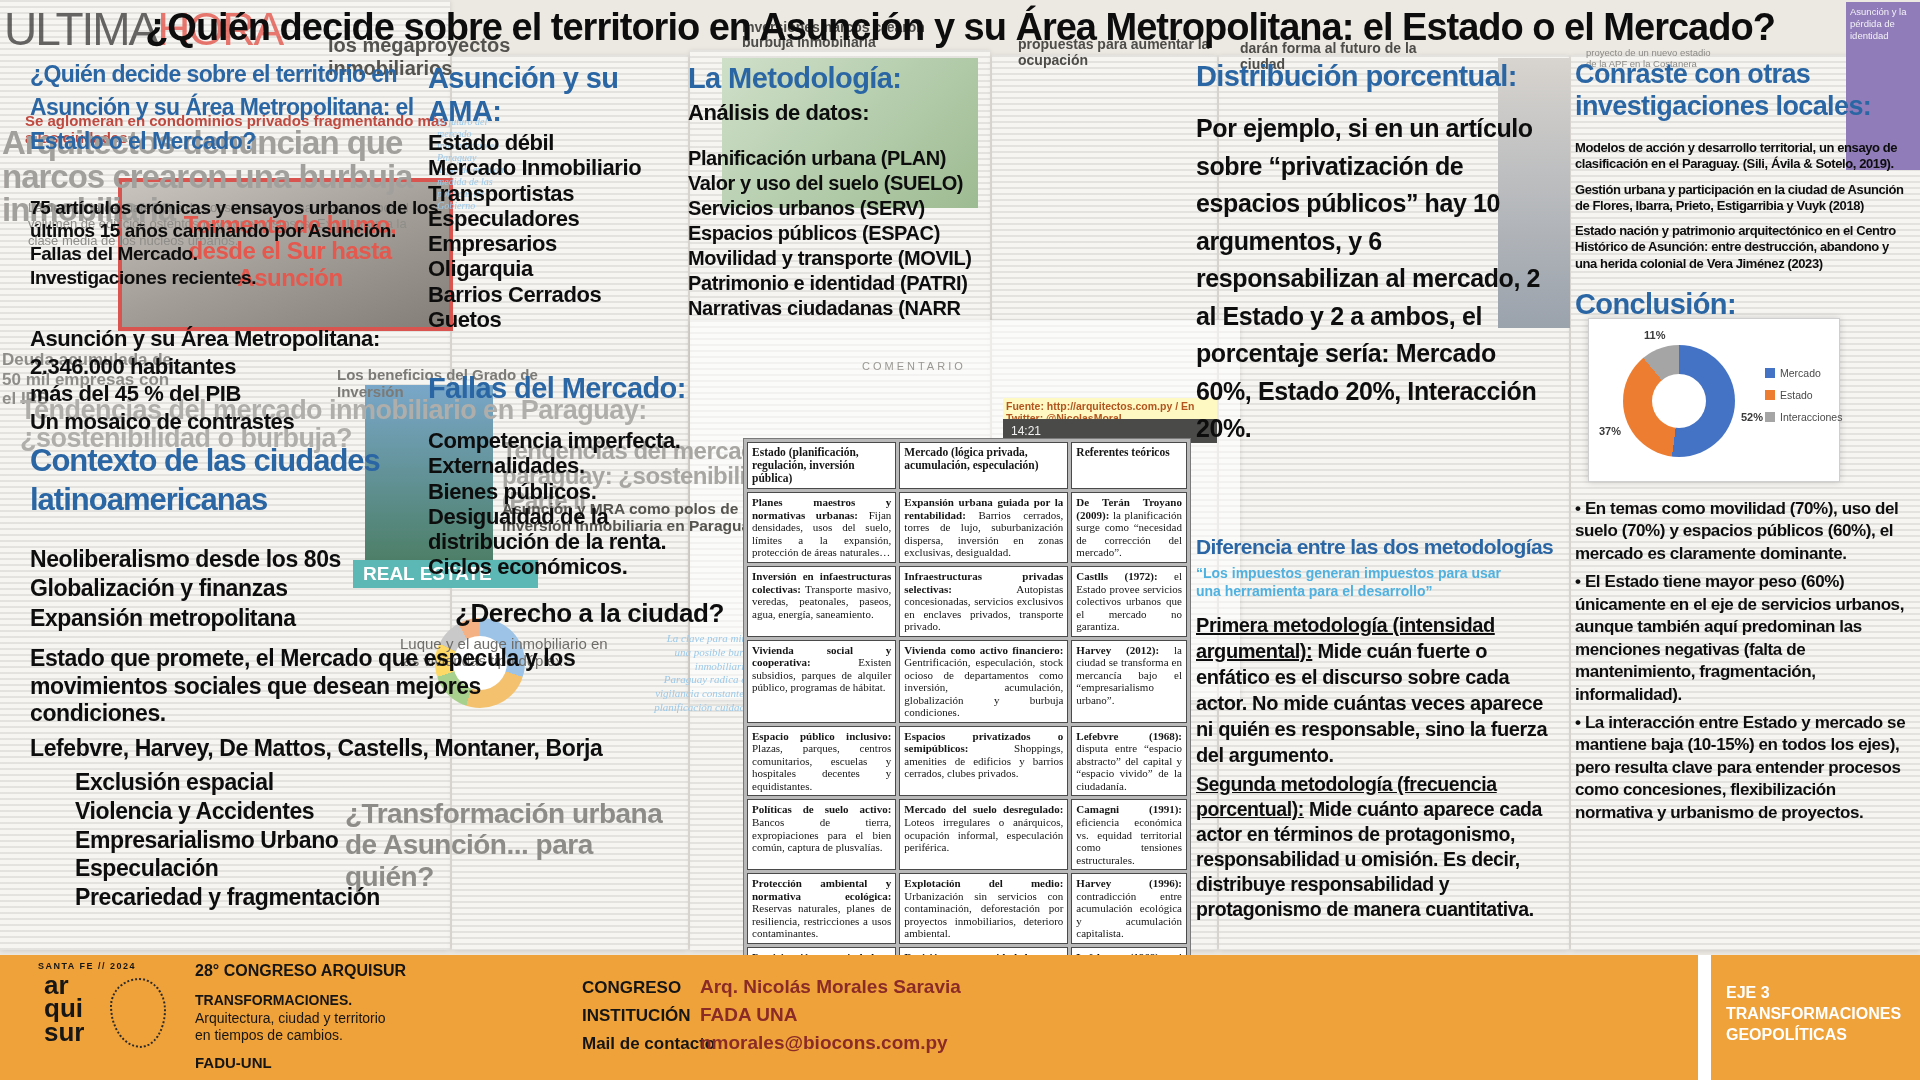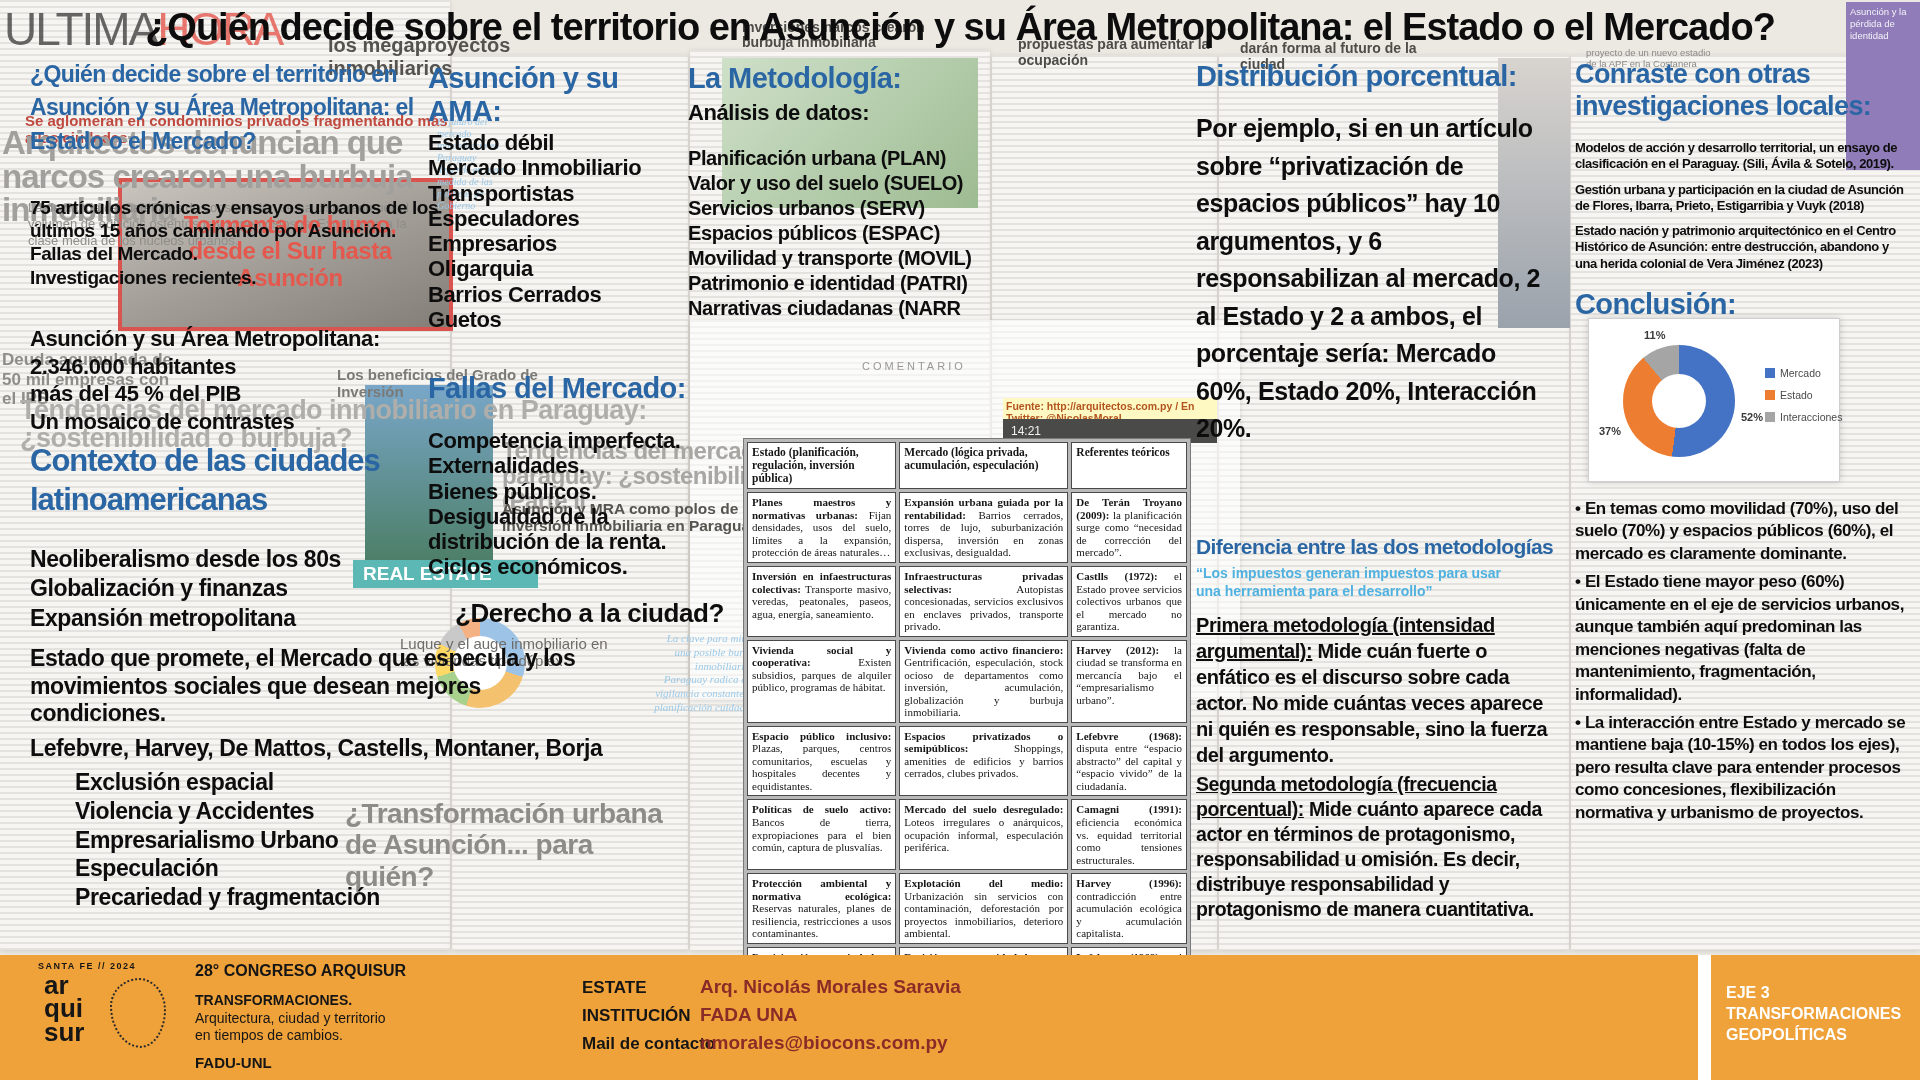--- a/index.html
+++ b/index.html
@@ -176,21 +176,21 @@
       <td><span class="lead">Expansión urbana guiada por la rentabilidad:</span> <span>Barrios cerrados, torres de lujo, suburbanización dispersa, inversión en zonas exclusivas, desigualdad.</span></td>
       <td><span class="lead">De Terán Troyano (2009):</span> <span>la planificación surge como “necesidad de corrección del mercado”.</span></td>
     </tr>
     <tr>
       <td><span class="lead">Inversión en infaestructuras colectivas:</span> <span>Transporte masivo, veredas, peatonales, paseos, agua, energía, saneamiento.</span></td>
       <td><span class="lead">Infraestructuras privadas selectivas:</span> <span>Autopistas concesionadas, servicios exclusivos en enclaves privados, transporte privado.</span></td>
       <td><span class="lead">Castlls (1972):</span> <span>el Estado provee servicios colectivos urbanos que el mercado no garantiza.</span></td>
     </tr>
     <tr>
       <td><span class="lead">Vivienda social y cooperativa:</span> <span>Existen subsidios, parques de alquiler público, programas de hábitat.</span></td>
-      <td><span class="lead">Vivienda como activo financiero:</span> <span>Gentrificación, especulación, stock ocioso de departamentos como inversión, acumulación, globalización y burbuja inmobiliaria.</span></td>
+      <td><span class="lead">Vivienda como activo financiero:</span> <span>Gentrificación, especulación, stock ocioso de departamentos como inversión, acumulación, globalización y burbuja condiciones.</span></td>
       <td><span class="lead">Harvey (2012):</span> <span>la ciudad se transforma en mercancía bajo el “empresarialismo urbano”.</span></td>
     </tr>
     <tr>
       <td><span class="lead">Espacio público inclusivo:</span> <span>Plazas, parques, centros comunitarios, escuelas y hospitales decentes y equidistantes.</span></td>
       <td><span class="lead">Espacios privatizados o semipúblicos:</span> <span>Shoppings, amenities de edificios y barrios cerrados, clubes privados.</span></td>
       <td><span class="lead">Lefebvre (1968):</span> <span>disputa entre “espacio abstracto” del capital y “espacio vivido” de la ciudadanía.</span></td>
     </tr>
     <tr>
       <td><span class="lead">Políticas de suelo activo:</span> <span>Bancos de tierra, expropiaciones para el bien común, captura de plusvalías.</span></td>
       <td><span class="lead">Mercado del suelo desregulado:</span> <span>Loteos irregulares o anárquicos, ocupación informal, especulación periférica.</span></td>
@@ -265,21 +265,21 @@
       <div>sur</div>
     </div>
     <div class="map-blob" style="left:110px;top:23px;position:absolute;"></div>
 
     <div class="abs" style="left:195px;top:7px;font-size:16px;font-weight:800;color:#151515;">28° CONGRESO ARQUISUR</div>
     <div class="abs" style="left:195px;top:37px;font-size:14px;font-weight:800;color:#151515;">TRANSFORMACIONES.</div>
     <div class="abs" style="left:195px;top:55px;font-size:14px;color:#151515;">Arquitectura, ciudad y territorio</div>
     <div class="abs" style="left:195px;top:72px;font-size:14px;color:#151515;">en tiempos de cambios.</div>
     <div class="abs" style="left:195px;top:99px;font-size:15px;font-weight:800;color:#151515;">FADU-UNL</div>
 
-    <div class="f-label" style="left:582px;top:23px;">ESTATE</div>
+    <div class="f-label" style="left:582px;top:23px;">CONGRESO</div>
     <div class="f-label" style="left:582px;top:51px;">INSTITUCIÓN</div>
     <div class="f-label" style="left:582px;top:79px;">Mail de contacto</div>
     <div class="f-value" style="left:700px;top:21px;">Arq. Nicolás Morales Saravia</div>
     <div class="f-value" style="left:700px;top:49px;">FADA UNA</div>
     <div class="f-value" style="left:700px;top:77px;">nmorales@biocons.com.py</div>
 
     <div class="abs" style="left:1698px;top:0;width:13px;height:125px;background:#fff;"></div>
     <div class="eje" style="left:1726px;top:28px;">
       <div>EJE 3</div>
       <div>TRANSFORMACIONES</div>

